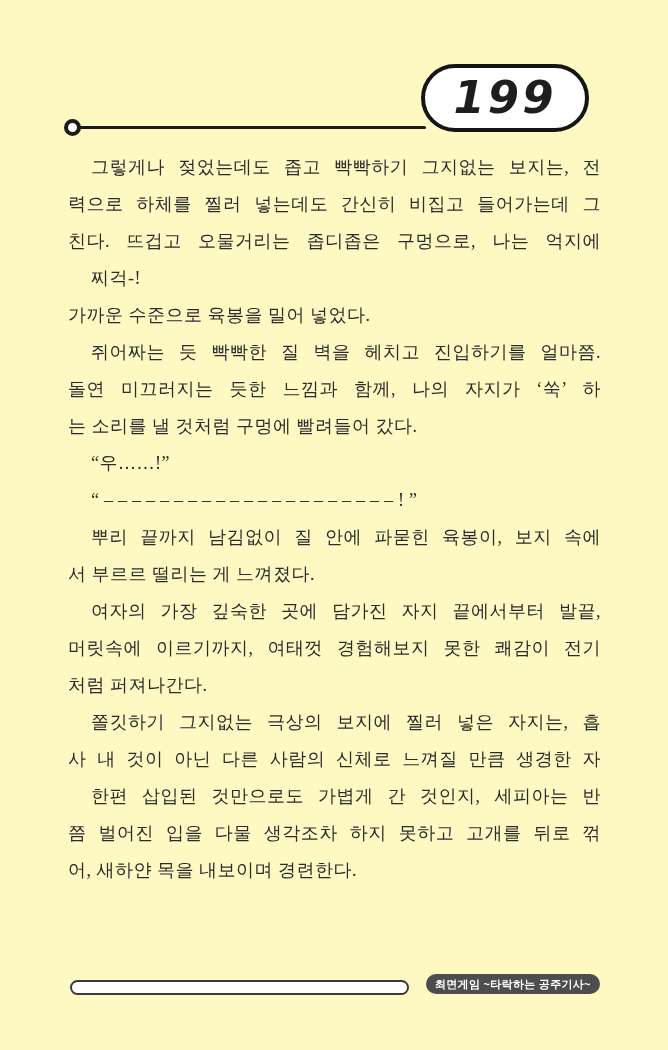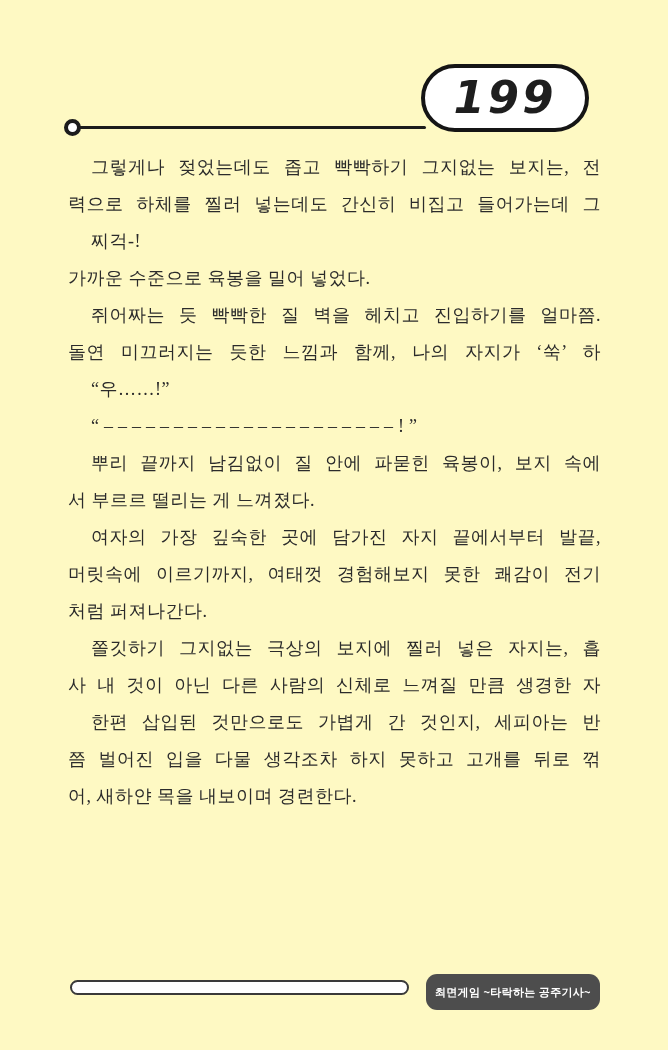--- a/index.html
+++ b/index.html
@@ -97,21 +97,21 @@
     height: 11px;
     background: #ffffff;
     border: 2.5px solid #3a3a3a;
     border-radius: 9px;
   }
   .footer-badge {
     position: absolute;
     left: 426px;
     top: 974px;
     height: 20px;
-    padding: 8px 9px;
+    padding: 0 9px;
     background: #4d4d4d;
     border-radius: 11px;
     display: flex;
     align-items: center;
     justify-content: center;
   }
   .footer-badge-label {
     font-family: "Liberation Sans", "DejaVu Sans", sans-serif;
     font-size: 11px;
     font-weight: bold;
@@ -127,24 +127,26 @@
 
   <span class="line-circle"></span>
   <span class="header-rule"></span>
   <div class="page-number-pill">
     <span class="page-number">199</span>
   </div>
 
   <div class="body-text">
     <div class="line indent fill">그렇게나 젖었는데도 좁고 빡빡하기 그지없는 보지는, 전</div>
     <div class="line fill">력으로 하체를 찔러 넣는데도 간신히 비집고 들어가는데 그</div>
+    <div class="line fill">친다. 뜨겁고 오물거리는 좁디좁은 구멍으로, 나는 억지에</div>
     <div class="line indent">찌걱-!</div>
     <div class="line">가까운 수준으로 육봉을 밀어 넣었다.</div>
     <div class="line indent fill">쥐어짜는 듯 빡빡한 질 벽을 헤치고 진입하기를 얼마쯤.</div>
     <div class="line fill">돌연 미끄러지는 듯한 느낌과 함께, 나의 자지가 ‘쑥’ 하</div>
+    <div class="line">는 소리를 낼 것처럼 구멍에 빨려들어 갔다.</div>
     <div class="line indent">“우……!”</div>
     <div class="line indent dash">“–––––––––––––––––––––!”</div>
     <div class="line indent fill">뿌리 끝까지 남김없이 질 안에 파묻힌 육봉이, 보지 속에</div>
     <div class="line">서 부르르 떨리는 게 느껴졌다.</div>
     <div class="line indent fill">여자의 가장 깊숙한 곳에 담가진 자지 끝에서부터 발끝,</div>
     <div class="line fill">머릿속에 이르기까지, 여태껏 경험해보지 못한 쾌감이 전기</div>
     <div class="line">처럼 퍼져나간다.</div>
     <div class="line indent fill">쫄깃하기 그지없는 극상의 보지에 찔러 넣은 자지는, 흡</div>
     <div class="line fill">사 내 것이 아닌 다른 사람의 신체로 느껴질 만큼 생경한 자</div>
     <div class="line indent fill">한편 삽입된 것만으로도 가볍게 간 것인지, 세피아는 반</div>

